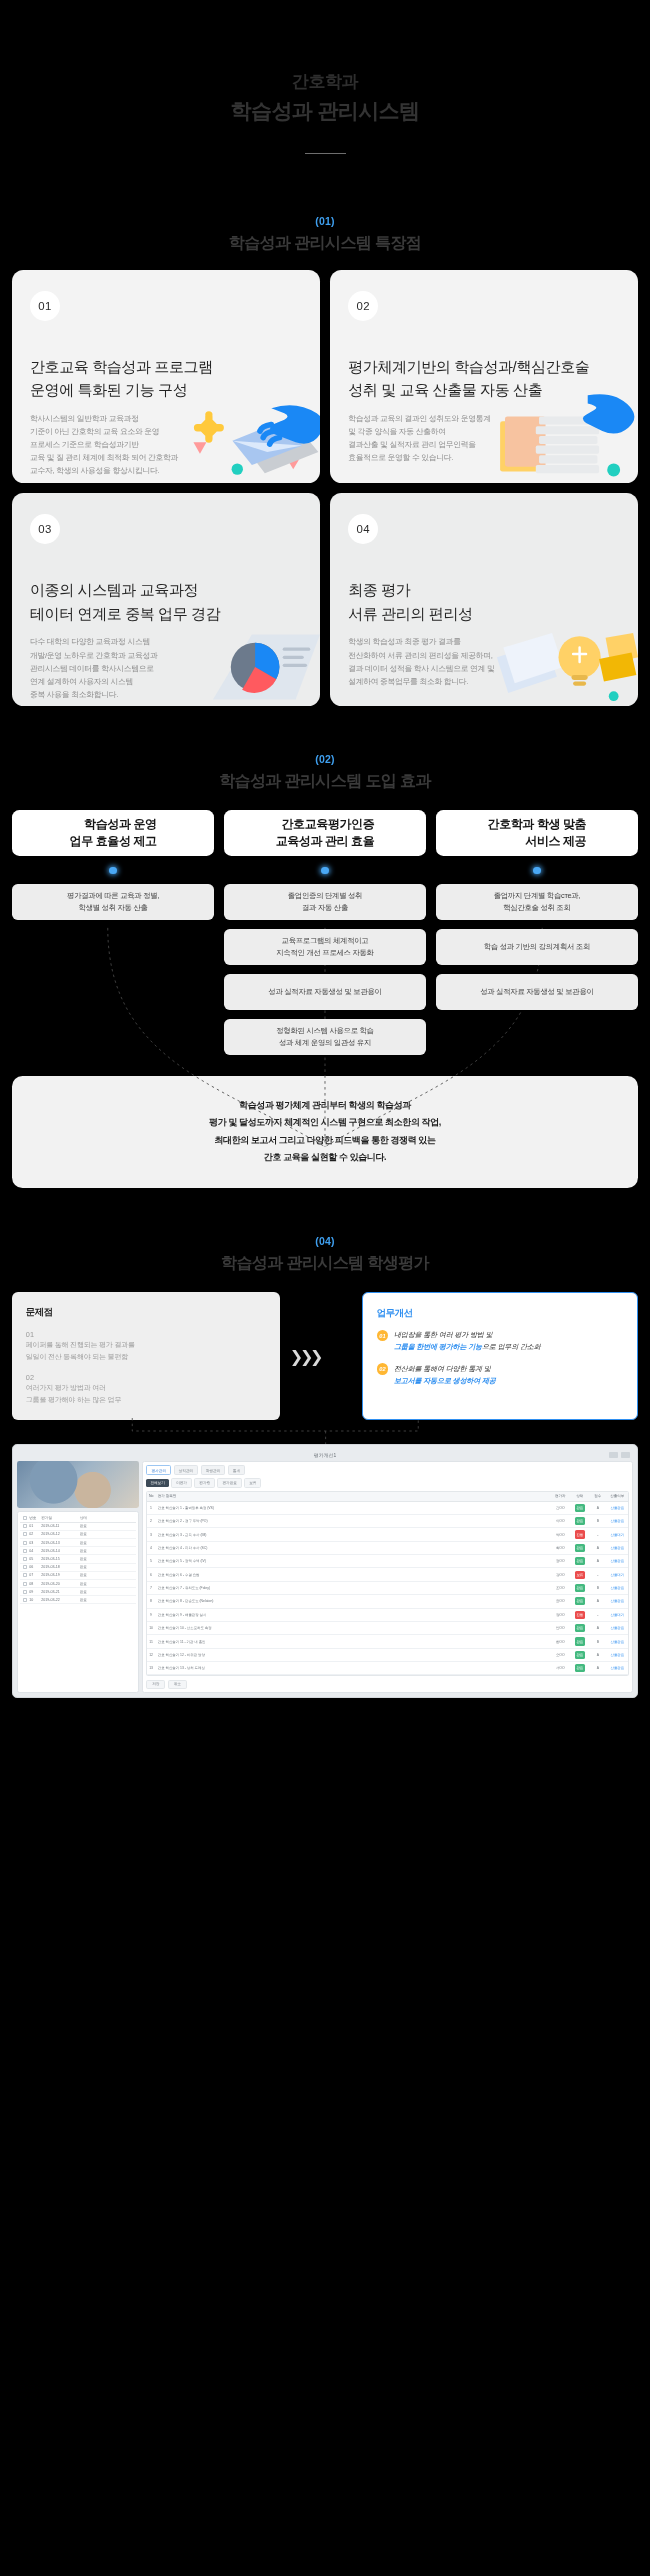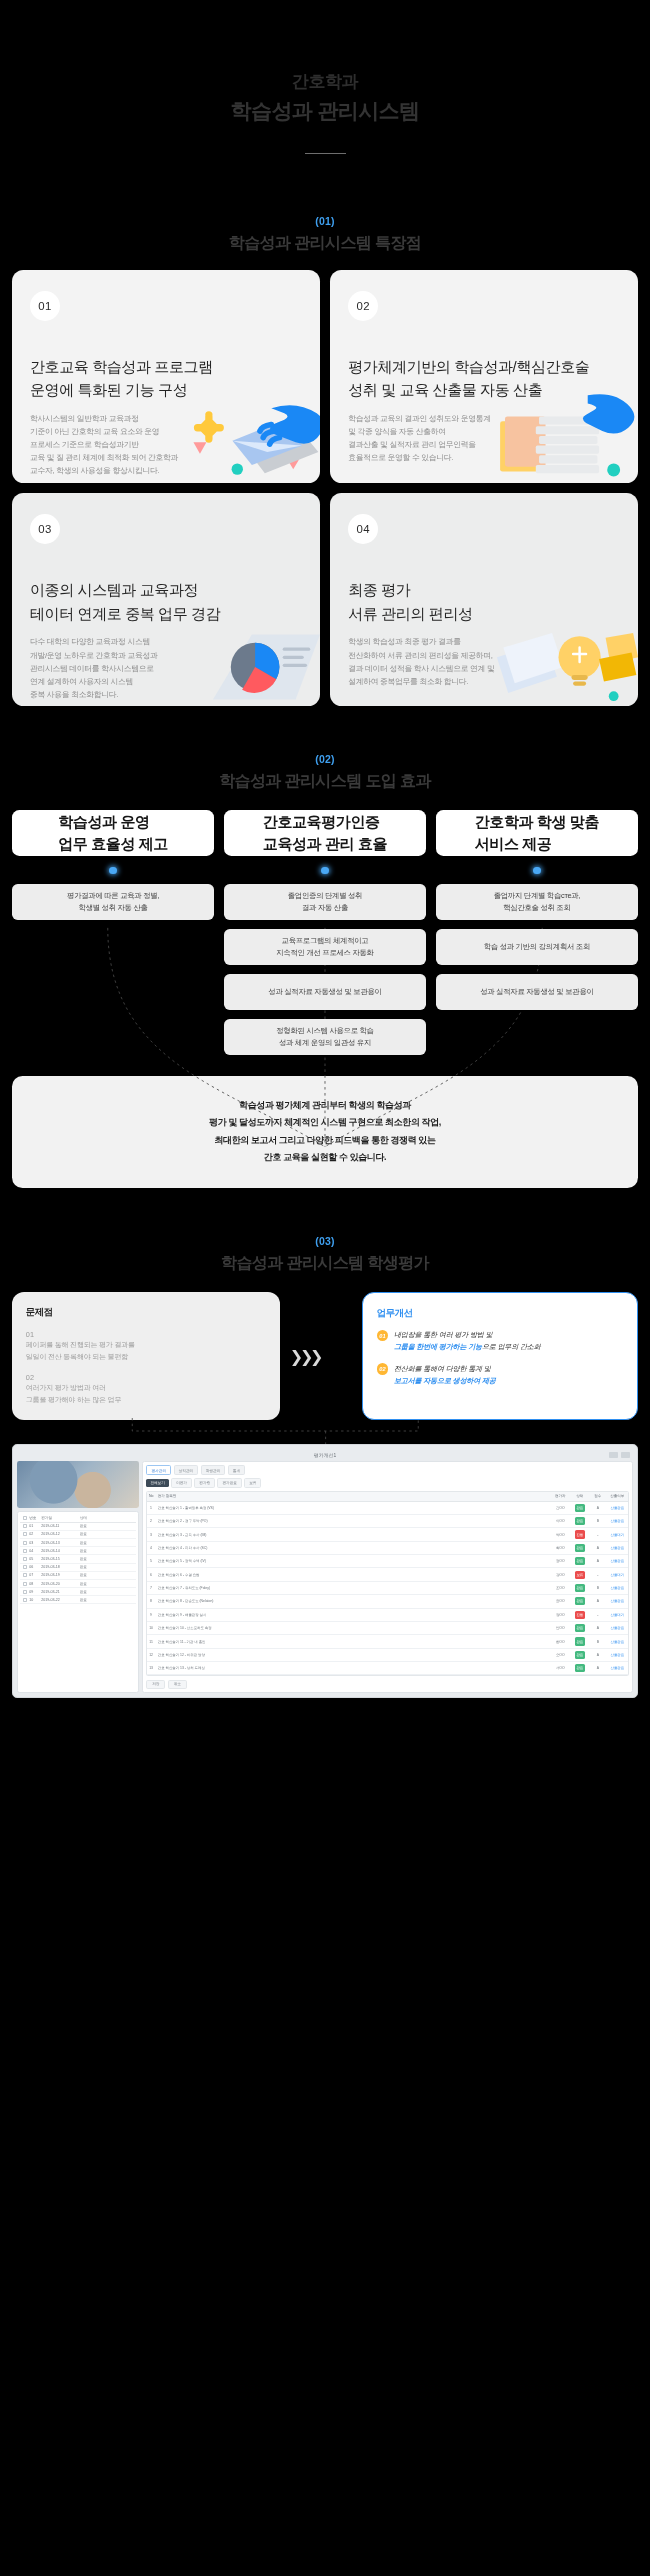--- a/index.html
+++ b/index.html
@@ -58,22 +58,22 @@
     letter-spacing: -0.3px; white-space: pre-line;
   }
   .feat-art { position: absolute; right: 0; bottom: 0; width: 146px; height: 91px; }
 
   
   .flow { padding: 0 12px; margin-top: 18px; position: relative; }
   .flow-cols { display: flex; gap: 9.7px; position: relative; z-index: 2; }
   .flow-col { flex: 1 1 0; display: flex; flex-direction: column; gap: 9px; }
   .flow-head {
     background: #ffffff; border-radius: 7.3px; height: 46px;
-    display: flex; align-items: center; justify-content: center; text-align: left;
-    font-size: 15px; font-weight: 700; color: #161616; line-height: 1.45;
+    display: flex; align-items: center; justify-content: center; text-align: right;
+    font-size: 12px; font-weight: 700; color: #161616; line-height: 1.45;
     letter-spacing: -0.4px; white-space: pre-line;
   }
   .flow-item {
     background: #ededed; border-radius: 5.7px; min-height: 36px;
     display: flex; align-items: center; justify-content: center; text-align: center;
     font-size: 7.4px; color: #3b3b3b; line-height: 1.6; letter-spacing: -0.3px;
     padding: 4.9px 6.5px; white-space: pre-line;
   }
   .flow-dot {
     width: 7.3px; height: 7.3px; border-radius: 50%; background: #4aa8f5;
@@ -84,21 +84,21 @@
   .flow-summary {
     margin: 21px 12px 0; background: #f2f2f2; border-radius: 10.5px;
     padding: 21px 16px; text-align: center;
     font-size: 9px; font-weight: 700; color: #1f1f1f; line-height: 1.95;
     letter-spacing: -0.4px; white-space: pre-line;
   }
 
   
   .compare { padding: 0 12px; margin-top: 18px; display: flex; align-items: stretch; gap: 0; }
   .cmp-card {
-    background: #efefef; border-radius: 12px; padding: 14.6px 13.8px;
+    background: #efefef; border-radius: 6px; padding: 14.6px 13.8px;
     width: 268px; min-height: 118px;
   }
   .cmp-card.right {
     background: #ffffff; border: 1.6px solid #2f8ff0; width: 276px; margin-left: auto;
   }
   .cmp-title { font-size: 9.4px; font-weight: 700; color: #1d1d1d; letter-spacing: -0.4px; }
   .cmp-title.blue { color: #2f8ff0; }
   .cmp-block { margin-top: 10.5px; }
   .cmp-num { font-size: 7.3px; color: #9a9a9a; letter-spacing: 0.2px; }
   .cmp-line { font-size: 7px; color: #9a9a9a; line-height: 1.7; letter-spacing: -0.2px; white-space: pre-line; }
@@ -337,21 +337,21 @@
       </div>
     </div>
   </div>
 
   <div class="flow-summary">학습성과 평가체계 관리부터 학생의 학습성과
 평가 및 달성도까지 체계적인 시스템 구현으로 최소한의 작업,
 최대한의 보고서 그리고 다양한 피드백을 통한 경쟁력 있는
 간호 교육을 실현할 수 있습니다.</div>
 
   <div class="sec-head" style="margin-top:47px">
-    <div class="sec-num">(03)</div>
+    <div class="sec-num">(04)</div>
     <div class="sec-title">학습성과 관리시스템 학생평가</div>
   </div>
 
   <div class="compare">
     <div class="cmp-card">
       <div class="cmp-title">문제점</div>
       <div class="cmp-block">
         <div class="cmp-num">01</div>
         <div class="cmp-line">페이퍼를 통해 진행되는 평가 결과를
 일일이 전산 등록해야 되는 불편함</div>

